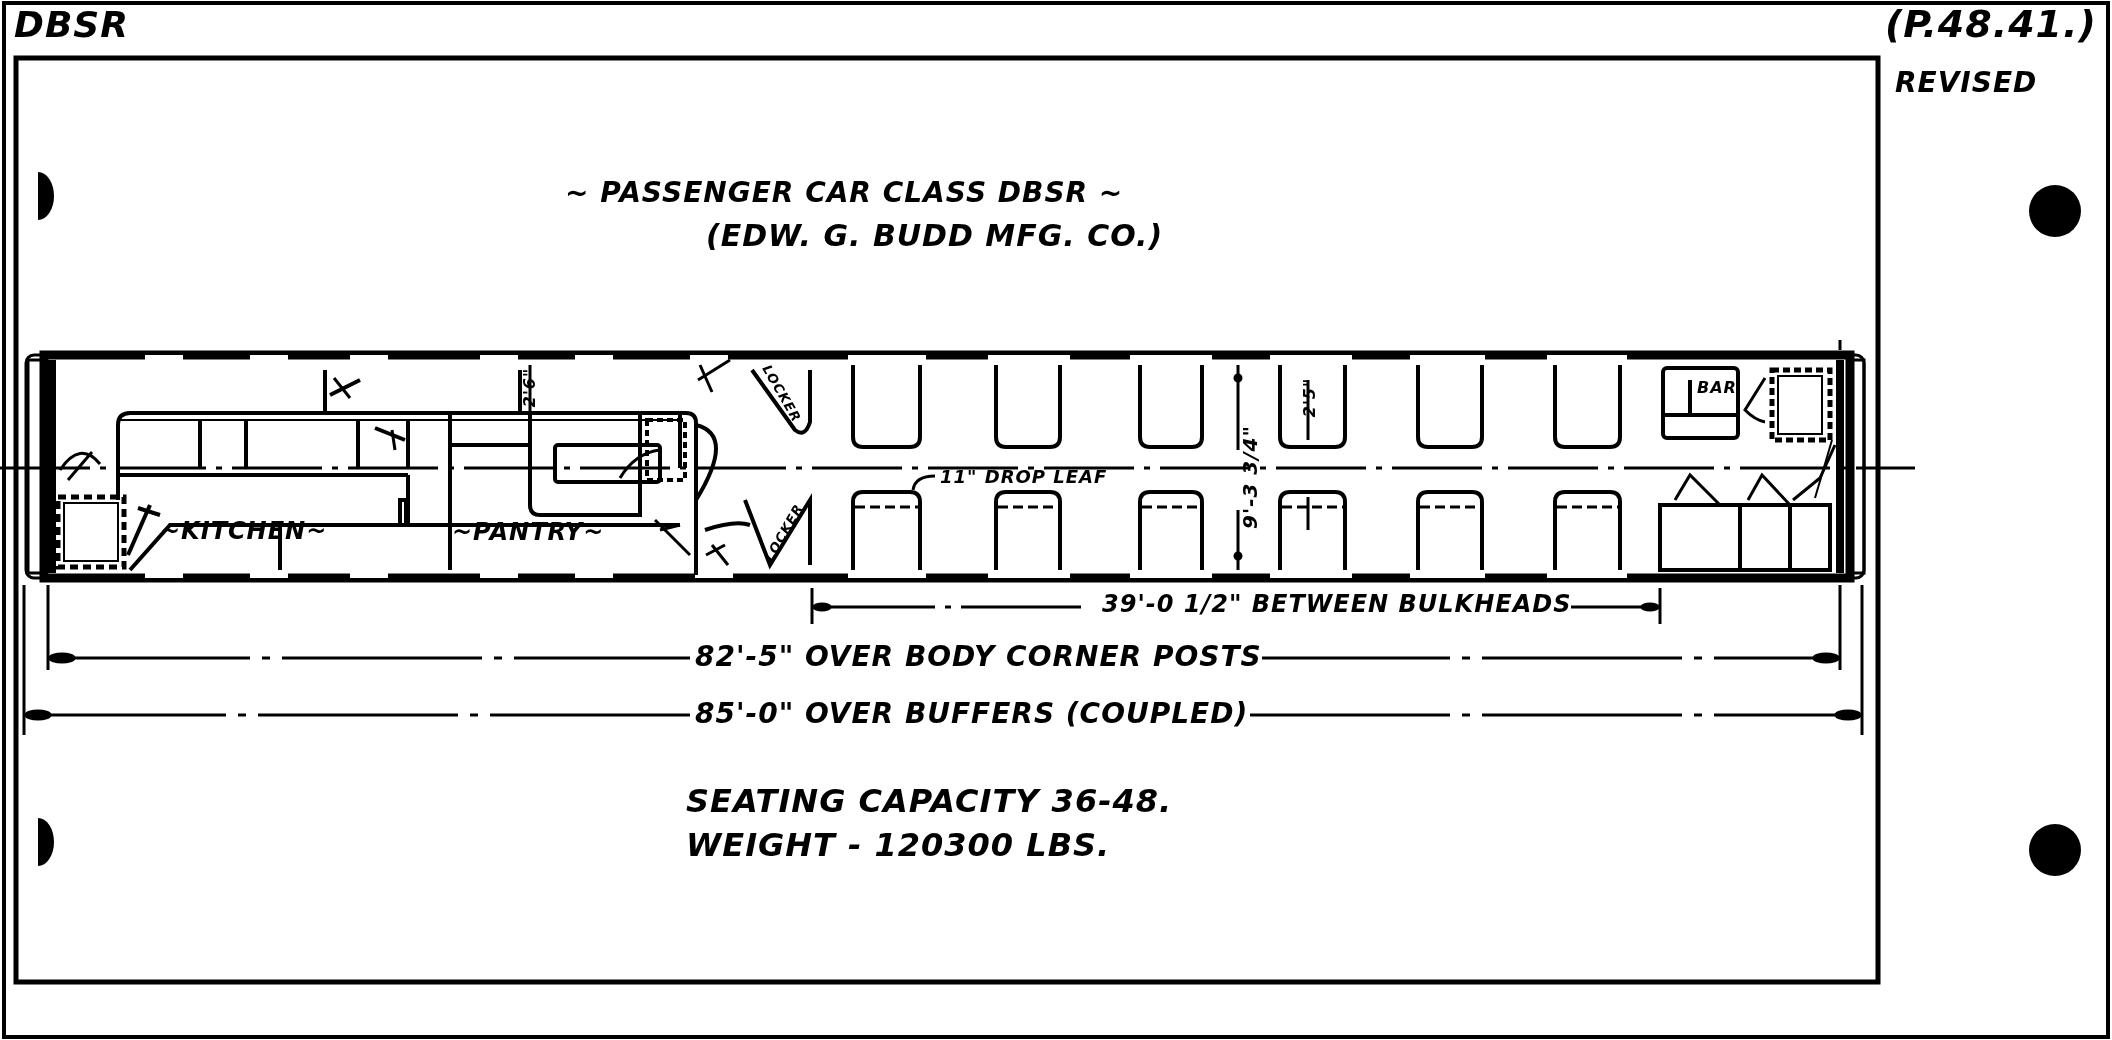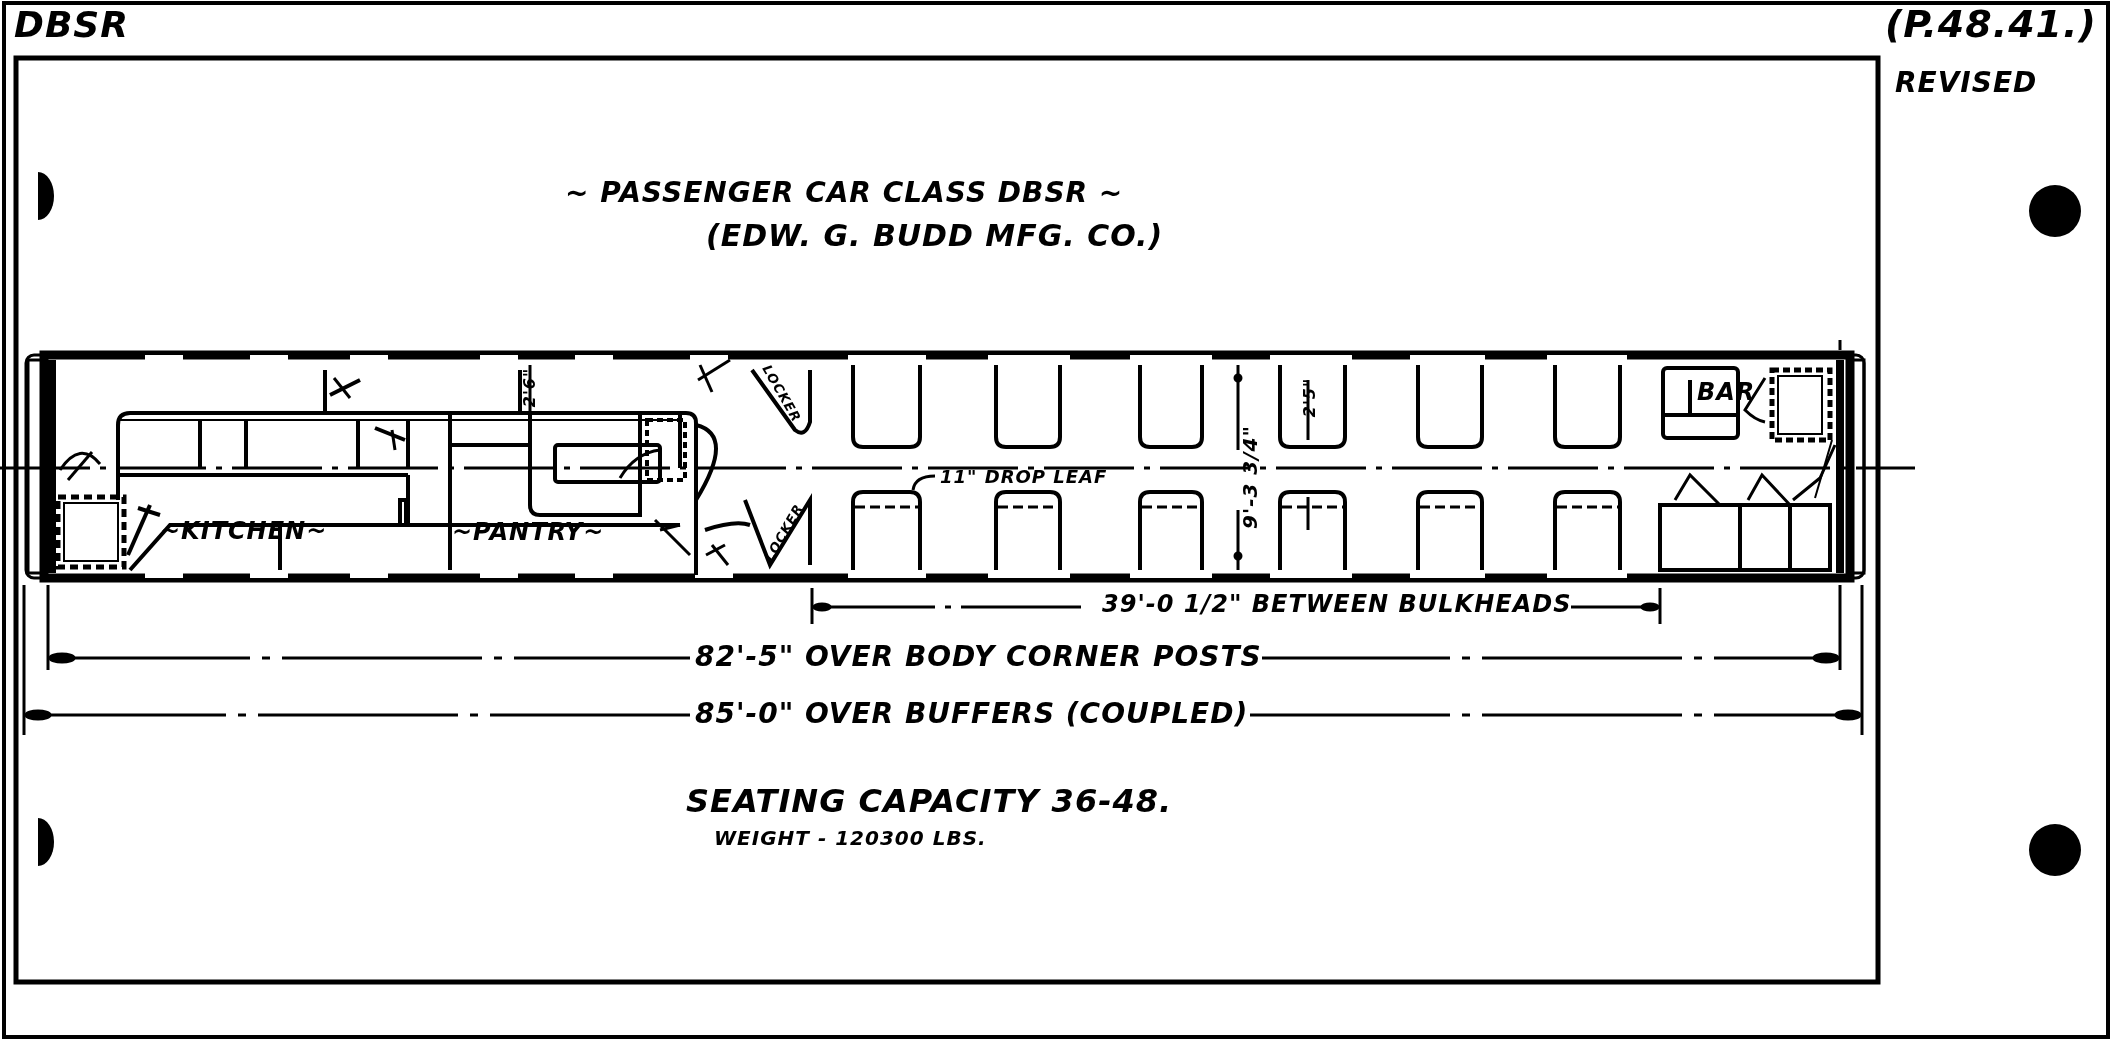--- a/index.html
+++ b/index.html
@@ -202,29 +202,29 @@
 
   <div class="hand" style="left:14px; top:4px; font-size:36px;">DBSR</div>
   <div class="hand" style="left:1885px; top:2px; font-size:38px;">(P.48.41.)</div>
   <div class="hand" style="left:1895px; top:66px; font-size:28px;">REVISED</div>
 
   <div class="hand" style="left:565px; top:164px; font-size:28px;margin-top:12px;">~ PASSENGER CAR CLASS DBSR ~</div>
   <div class="hand" style="left:706px; top:218px; font-size:30px;">(EDW. G. BUDD MFG. CO.)</div>
 
   <div class="hand room" style="left:160px; top:484px; font-size:24px;margin-top:33px;">~KITCHEN~</div>
   <div class="hand room" style="left:452px; top:518px; font-size:24px;">~PANTRY~</div>
-  <div class="hand room" style="left:1697px; top:378px; font-size:24px;">BAR</div>
+  <div class="hand room" style="left:1697px; top:378px; font-size:16px;">BAR</div>
   <div class="hand room" style="left:750px; top:386px; font-size:13px; transform:rotate(60deg);">LOCKER</div>
   <div class="hand room" style="left:752px; top:525px; font-size:13px; transform:rotate(-60deg);">LOCKER</div>
 
   <div class="hand" style="left:940px; top:466px; font-size:18px;">11" DROP LEAF</div>
   <div class="hand" style="left:510px; top:378px; font-size:16px; transform:rotate(-90deg);">2'6"</div>
   <div class="hand" style="left:1290px; top:388px; font-size:16px; transform:rotate(-90deg);">2'5"</div>
   <div class="hand" style="left:1198px; top:465px; font-size:20px; transform:rotate(-90deg);">9'-3 3/4"</div>
 
   <div class="hand" style="left:1102px; top:590px; font-size:24px; background:#fff;">39'-0 1/2" BETWEEN BULKHEADS</div>
   <div class="hand" style="left:695px; top:640px; font-size:28px; background:#fff;">82'-5" OVER BODY CORNER POSTS</div>
   <div class="hand" style="left:695px; top:697px; font-size:28px; background:#fff;">85'-0" OVER BUFFERS (COUPLED)</div>
 
   <div class="hand" style="left:686px; top:782px; font-size:32px;">SEATING CAPACITY 36-48.</div>
-  <div class="hand" style="left:686px; top:826px; font-size:20px;margin-left:28px;">WEIGHT - 120300 LBS.</div>
+  <div class="hand" style="left:686px; top:826px; font-size:32px;">WEIGHT - 120300 LBS.</div>
 
 </div>
 
 </body></html>

